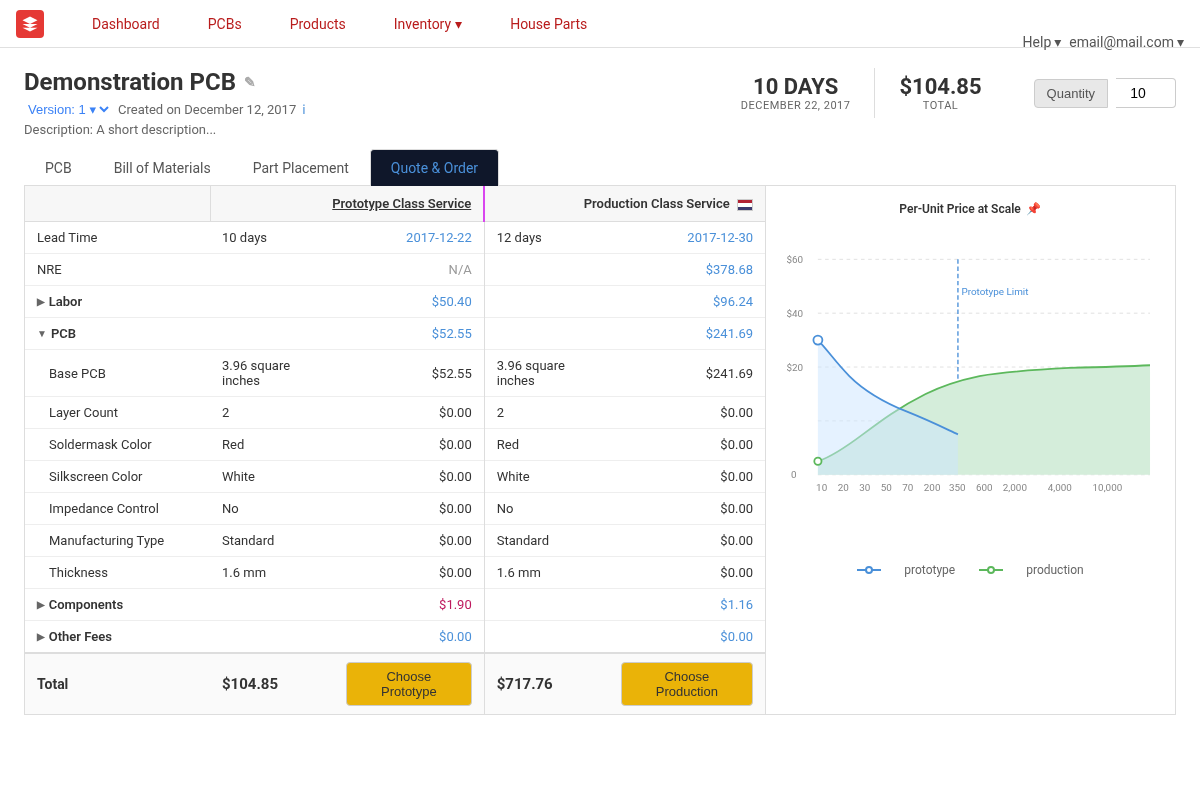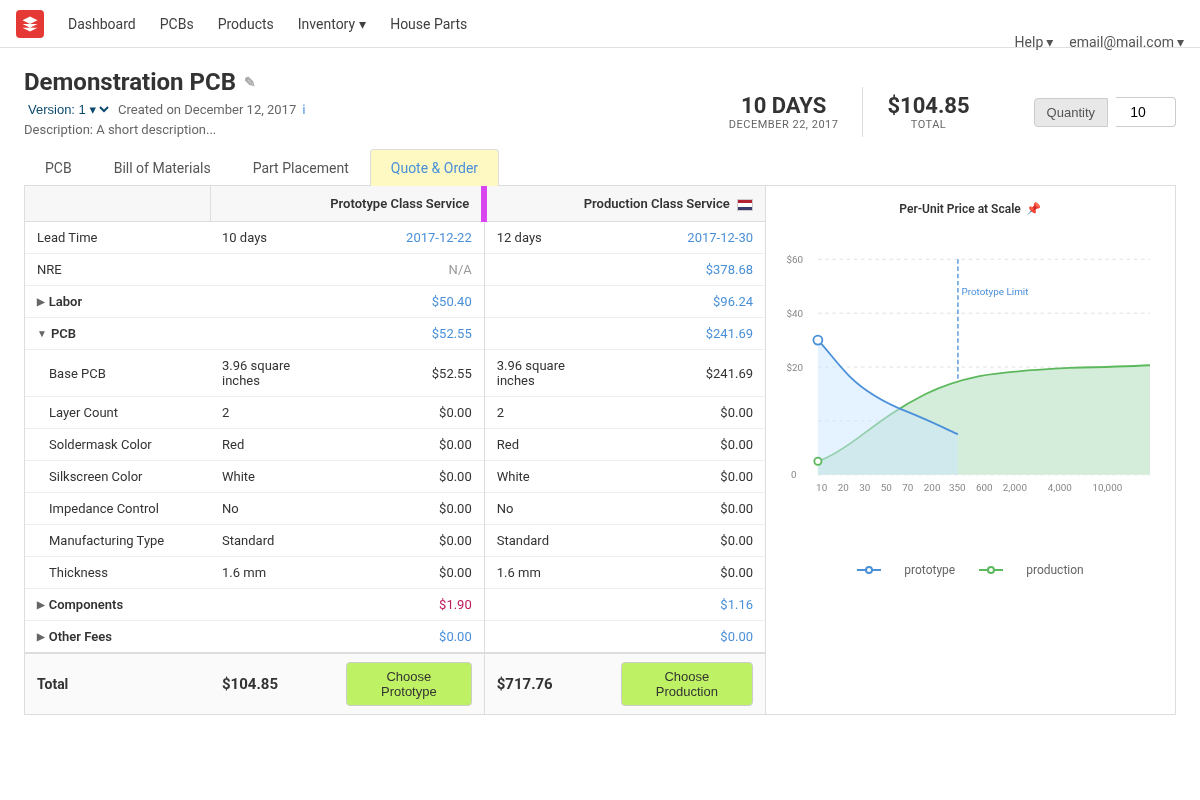--- a/index.html
+++ b/index.html
@@ -2,49 +2,49 @@
 <html><head>
   <meta charset="utf-8">
   <style>
     * { box-sizing: border-box; margin: 0; padding: 0; }
     body { font-family: -apple-system, BlinkMacSystemFont, 'Segoe UI', Roboto, sans-serif; font-size: 13px; color: #333; background: #fff; }
 
     
     .navbar { display: flex; align-items: center; height: 48px; border-bottom: 1px solid #e0e0e0; padding: 0 16px; gap: 24px; }
     .nav-logo { width: 28px; height: 28px; background: #e53935; border-radius: 4px; display: flex; align-items: center; justify-content: center; flex-shrink: 0; }
     .nav-logo svg { width: 18px; height: 18px; fill: white; }
-    .nav-link { color: #404040; text-decoration: none; font-size: 14px; cursor: pointer; }
+    .nav-link { color: #b91c1c; text-decoration: none; font-size: 14px; cursor: pointer; margin-left: 24px; }
     .nav-link-with-arrow { display: flex; align-items: center; gap: 4px; }
-    .nav-right { margin-left: auto; display: flex; align-items: center; gap: 16px; margin-top: 36px; }
+    .nav-right { margin-left: auto; display: flex; align-items: center; gap: 8px; margin-top: 36px; }
     .nav-right-link { color: #555; font-size: 14px; cursor: pointer; display: flex; align-items: center; gap: 3px; }
 
     
     .main { padding: 20px 24px; }
 
     
-    .page-header { display: flex; align-items: flex-end; margin-bottom: 12px; }
+    .page-header { display: flex; align-items: flex-start; margin-bottom: 12px; }
     .page-title-section { flex: 1; }
     .page-title { font-size: 24px; font-weight: 700; display: flex; align-items: center; gap: 8px; }
     .edit-icon { color: #aaa; cursor: pointer; font-size: 14px; }
     .page-meta { color: #666; font-size: 13px; margin-top: 4px; display: flex; align-items: center; gap: 6px; }
-    .version-select { font-size: 13px; color: #0c4a6e; border: none; background: transparent; cursor: pointer; }
+    .version-select { font-size: 13px; color: #3b82f6; border: none; background: transparent; cursor: pointer; }
     .info-icon { color: #4a90d9; cursor: pointer; }
     .page-stats { display: flex; align-items: center; gap: 0; text-align: center; }
     .stat-block { padding: 0 24px; }
     .stat-value { font-size: 22px; font-weight: 700; }
     .stat-label { font-size: 11px; color: #666; letter-spacing: 0.5px; }
     .stat-divider { width: 1px; height: 50px; background: #ddd; }
-    .quantity-section { display: flex; align-items: center; gap: 8px; margin-left: 40px; }
+    .quantity-section { display: flex; align-items: center; gap: 8px; margin-left: 28px; }
     .qty-label-btn { background: #e8e8e8; border: 1px solid #ccc; border-radius: 4px 0 0 4px; padding: 6px 12px; font-size: 13px; color: #555; cursor: pointer; }
     .qty-input { border: 1px solid #ccc; border-left: none; border-radius: 0 4px 4px 0; padding: 6px 10px; font-size: 14px; width: 60px; text-align: center; }
 
     
     .tabs { display: flex; border-bottom: 1px solid #ddd; margin-bottom: 0; }
     .tab { padding: 10px 20px; cursor: pointer; font-size: 14px; color: #555; border: 1px solid transparent; border-bottom: none; margin-bottom: -1px; }
-    .tab.active { color: #4a90d9; border-color: #ddd; border-bottom-color: white; background: #fef9c3; border-radius: 4px 4px 0 0; }
+    .tab.active { color: #4a90d9; border-color: #ddd; border-bottom-color: white; background: #0f172a; border-radius: 4px 4px 0 0; }
 
     
     .content-area { display: flex; gap: 0; border: 1px solid #ddd; border-top: none; }
 
     
     .quote-table { flex: 0 0 740px; }
     table { width: 100%; border-collapse: collapse; }
     thead th { background: #f7f7f7; border-bottom: 1px solid #ddd; padding: 10px 12px; text-align: left; font-weight: 600; font-size: 13px; }
     thead th:not(:first-child) { border-left: 1px solid #ddd; }
     th.col-prototype, td.col-proto-val { text-align: right; }
@@ -57,21 +57,21 @@
     td.label-cell { color: #333; font-weight: 400; }
     td.label-cell.bold { font-weight: 700; font-size: 14px; }
     td.section-header { font-weight: 600; }
     .proto-divider { border-right: 1px solid #ddd; }
     .amount { text-align: right; }
     .expandable { cursor: pointer; display: flex; align-items: center; gap: 4px; }
     .chevron { font-size: 10px; color: #666; }
 
     .total-row td { font-weight: 700; font-size: 15px; background: #fafafa; border-top: 2px solid #ddd !important; }
 
-    .choose-btn { background: #bef264; border: 1px solid #ccc; border-radius: 4px; padding: 6px 14px; font-size: 13px; cursor: pointer; color: #333; }
+    .choose-btn { background: #eab308; border: 1px solid #ccc; border-radius: 4px; padding: 6px 14px; font-size: 13px; cursor: pointer; color: #333; }
 
     
     .chart-section { flex: 1; padding: 16px; border-left: 1px solid #ddd; }
     .chart-title { font-size: 12px; font-weight: 600; text-align: center; margin-bottom: 19px; display: flex; align-items: center; justify-content: center; gap: 6px; }
     .chart-pin { color: #aaa; }
     .chart-container { position: relative; width: 100%; height: 320px; }
     .chart-legend { display: flex; justify-content: center; gap: 24px; margin-top: 8px; font-size: 12px; color: #666; }
     .legend-item { display: flex; align-items: center; gap: 23px; }
 
     .na-text { color: #999; }
@@ -151,21 +151,21 @@
     <div class="tab active">Quote &amp; Order</div>
   </div>
 
   <div class="content-area">
 
     <div class="quote-table">
       <table>
         <thead>
           <tr>
             <th class="col-label"></th>
-            <th class="col-prototype" colspan="2" style="border-right:6px solid #d946ef;">
+            <th class="col-prototype" colspan="2" style="border-right:2px solid #d946ef;text-decoration:underline;">
               <span>Prototype Class Service</span>
             </th>
             <th class="col-production" colspan="2">
               <span>Production Class Service</span>
               <span class="flag-icon"></span>
             </th>
           </tr>
         </thead>
         <tbody id="quote-tbody">
         <tr>

